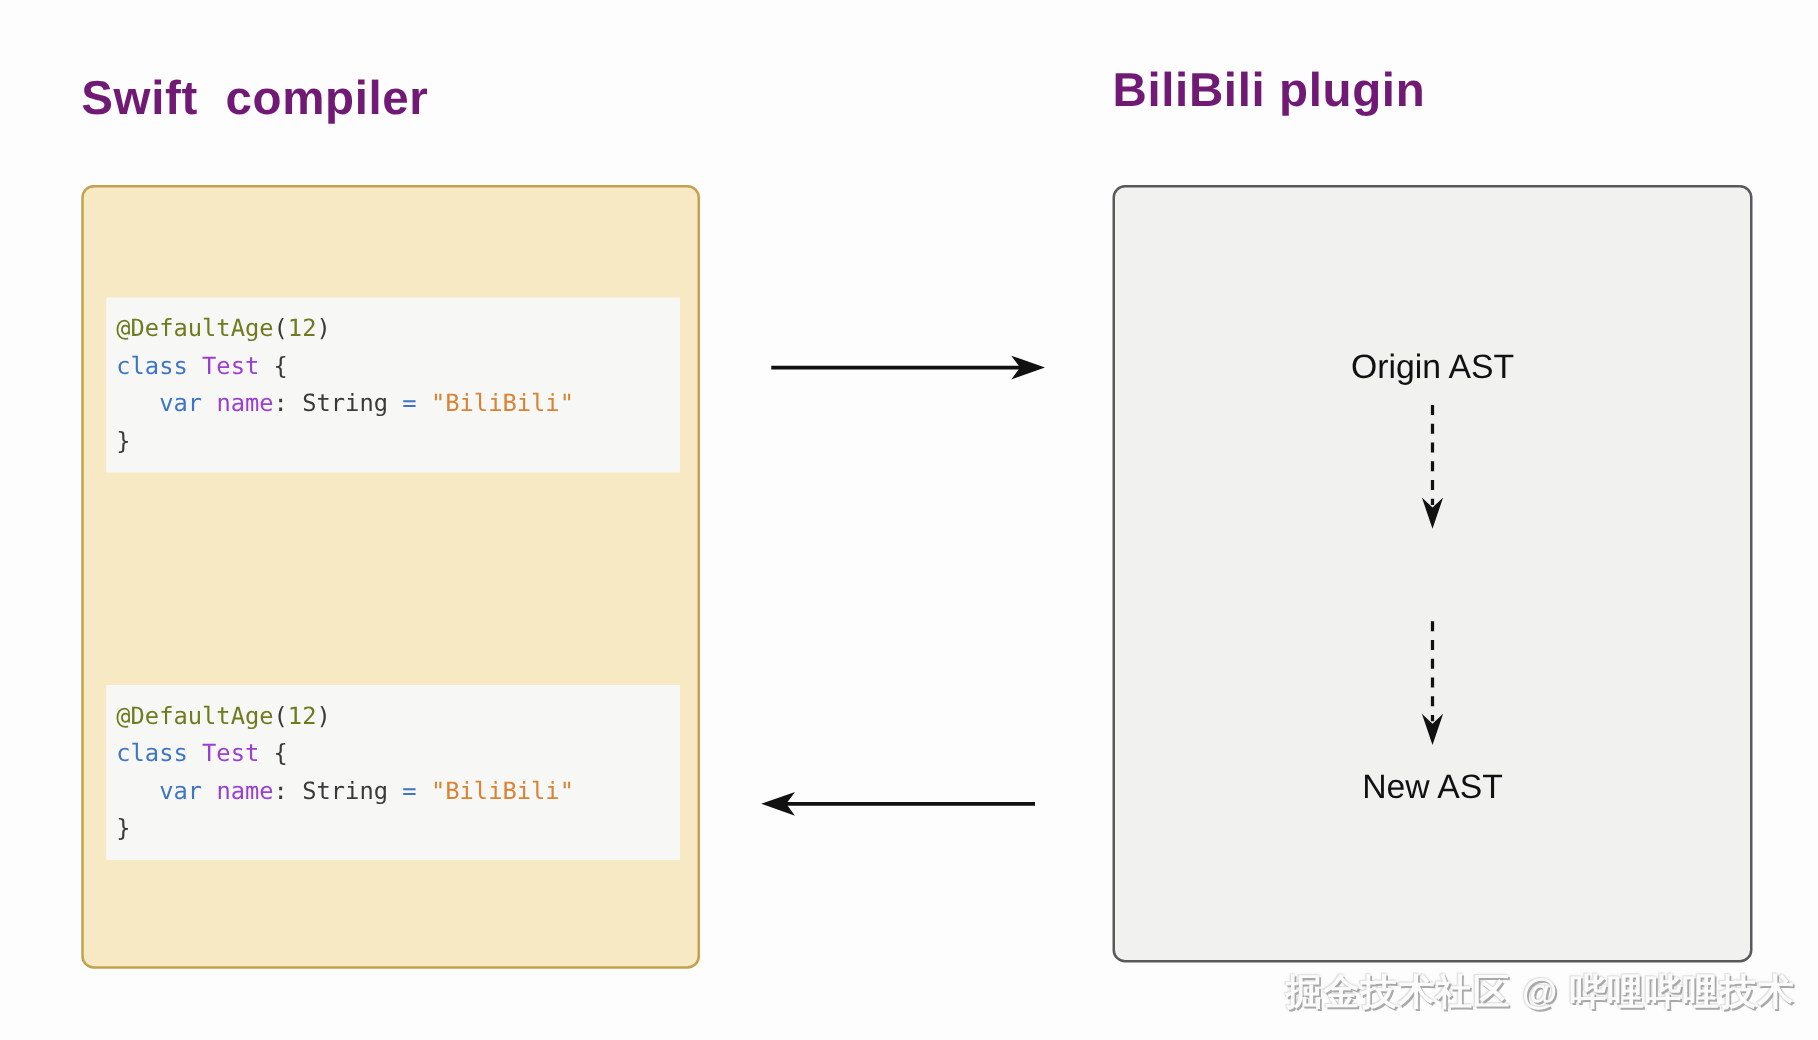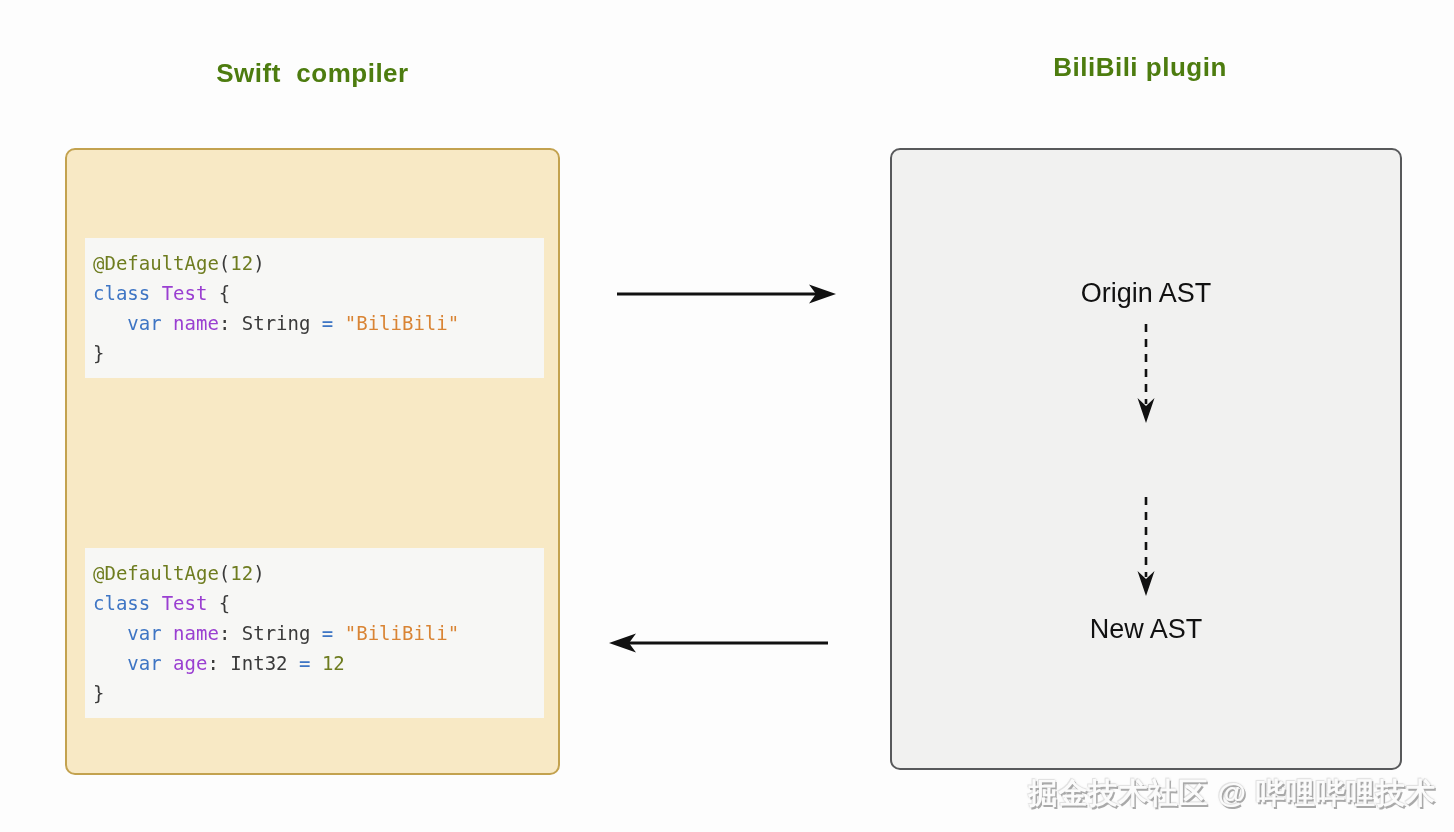--- a/index.html
+++ b/index.html
@@ -2,22 +2,22 @@
 <html style="--left-box-fill: #f8e9c5; --left-box-border: #c3a24f; --right-box-fill: #f1f1f0; --right-box-border: #58595b; --code-bg: #f7f7f5; --code-keyword: #3e75c4; --code-identifier: #9a3fd1; --code-attribute: #6e7c1f; --code-number: #6e7c1f; --code-string: #d98434; --code-plain: #3a3a3a; --arrow: #111111;"><head>
 <meta charset="utf-8">
 <style>
   html,body{margin:0;padding:0;}
   body{
     width:1454px;height:832px;position:relative;overflow:hidden;
     background:#fdfdfd;
     font-family:"Liberation Sans",sans-serif;
   }
   .diagram-title{
-    position:absolute;text-align:center;
-    font-size:26px;font-weight:700;color:#4d7c0f;
+    position:absolute;text-align:left;
+    font-size:38px;font-weight:700;color:#701a75;
     white-space:pre;letter-spacing:0.5px;
   }
   #title-left{left:65px;top:58px;width:495px;}
   #title-right{left:890px;top:52px;width:500px;}
 
   .panel{position:absolute;box-sizing:border-box;border-radius:10px;}
   #left-panel{
     left:65px;top:148px;width:495px;height:627px;
     background:var(--left-box-fill,#f8e9c5);
     border:2px solid var(--left-box-border,#c3a24f);
@@ -78,21 +78,20 @@
   <div id="code-block-0" class="code-block">
       <div class="code-line"><span class="tok-at">@DefaultAge</span><span class="tok-pl">(</span><span class="tok-num">12</span><span class="tok-pl">)</span></div>
       <div class="code-line"><span class="tok-kw">class</span><span class="tok-pl"> </span><span class="tok-id">Test</span><span class="tok-pl"> {</span></div>
       <div class="code-line"><span class="tok-pl">   </span><span class="tok-kw">var</span><span class="tok-pl"> </span><span class="tok-id">name</span><span class="tok-pl">: </span><span class="tok-pl">String </span><span class="tok-kw">=</span><span class="tok-pl"> </span><span class="tok-str">"BiliBili"</span></div>
       <div class="code-line"><span class="tok-pl">}</span></div>
     </div>
   <div id="code-block-1" class="code-block">
       <div class="code-line"><span class="tok-at">@DefaultAge</span><span class="tok-pl">(</span><span class="tok-num">12</span><span class="tok-pl">)</span></div>
       <div class="code-line"><span class="tok-kw">class</span><span class="tok-pl"> </span><span class="tok-id">Test</span><span class="tok-pl"> {</span></div>
       <div class="code-line"><span class="tok-pl">   </span><span class="tok-kw">var</span><span class="tok-pl"> </span><span class="tok-id">name</span><span class="tok-pl">: </span><span class="tok-pl">String </span><span class="tok-kw">=</span><span class="tok-pl"> </span><span class="tok-str">"BiliBili"</span></div>
-      <div class="code-line"><span class="tok-pl">   </span><span class="tok-kw">var</span><span class="tok-pl"> </span><span class="tok-id">age</span><span class="tok-pl">: </span><span class="tok-pl">Int32 </span><span class="tok-kw">=</span><span class="tok-pl"> </span><span class="tok-num">12</span></div>
       <div class="code-line"><span class="tok-pl">}</span></div>
     </div>
 </div>
 
 <div id="right-panel" class="panel">
   <div id="ast-step-0" class="ast-step">Origin AST</div>
   <svg id="dashed-arrow-0" class="dashed-arrow" width="22" height="102" viewBox="0 0 22 102">
     <line x1="11" y1="2" x2="11" y2="82" stroke="#111" stroke-width="2.6" stroke-dasharray="8,7"></line>
     <polygon points="11,101 2.5,76 11,84 19.5,76" fill="#111"></polygon>
   </svg>

